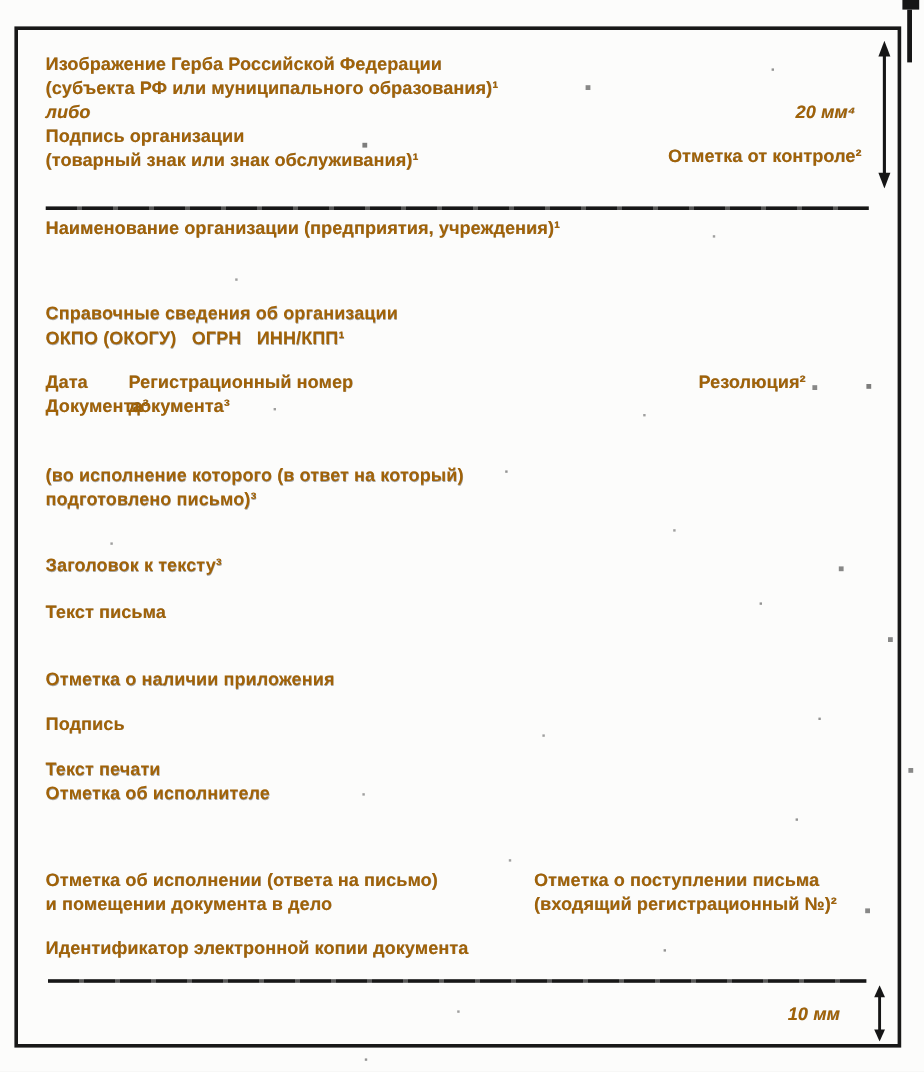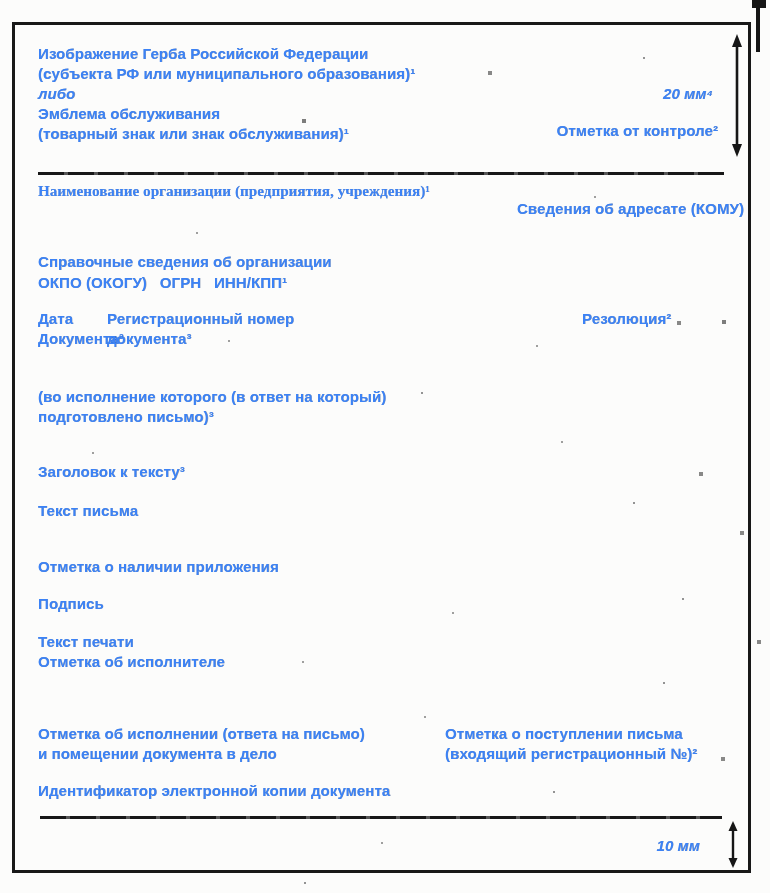--- a/index.html
+++ b/index.html
@@ -11,21 +11,21 @@
     overflow:hidden;
     font-family:"Liberation Sans","DejaVu Sans",sans-serif;
   }
   .frame{
     position:absolute;left:12px;top:22px;width:733px;height:845px;
     border:3px solid #181818;
   }
   .t{
     position:absolute;
     font-weight:bold;font-size:15px;line-height:20px;
-    color:#3b82f6;white-space:nowrap;letter-spacing:.1px;
+    color:#a16207;white-space:nowrap;letter-spacing:.1px;
     text-shadow:.3px .3px 0 rgba(0,0,0,.35);
   }
   .it{font-style:italic;}
   .pre{white-space:pre;}
   .rule{
     position:absolute;height:3px;
     background:repeating-linear-gradient(90deg,#171717 0 26px,rgba(23,23,23,.72) 26px 30px);
   }
   .arrow{position:absolute;}
   .speckles{
@@ -66,36 +66,35 @@
 
   <div class="speckles"></div>
   <div class="artifact" style="left:752px;top:0;width:14px;height:8px;"></div>
   <div class="artifact" style="left:756px;top:8px;width:4px;height:44px;"></div>
 
   <div class="frame"></div>
 
   <div class="t" style="left:38px;top:44px;">Изображение Герба Российской Федерации</div>
   <div class="t" style="left:38px;top:64px;">(субъекта РФ или муниципального образования)¹</div>
   <div class="t it" style="left:38px;top:84px;text-align:right;">либо</div>
-  <div class="t" style="left:38px;top:104px;">Эмблема обслуживания</div>
+  <div class="t" style="left:38px;top:104px;">Подпись организации</div>
   <div class="t" style="left:38px;top:124px;">(товарный знак или знак обслуживания)¹</div>
 
   <div class="t it" style="right:57px;top:84px;">20 мм⁴</div>
   <div class="t" style="right:52px;top:121px;">Отметка от контроле²</div>
 
   <svg class="arrow" style="left:729px;top:34px;" width="16" height="123" viewBox="0 0 16 123">
     <line x1="8" y1="9" x2="8" y2="114" stroke="#161616" stroke-width="2.6"></line>
     <polygon points="8,0 3,13 13,13" fill="#161616"></polygon>
     <polygon points="8,123 3,110 13,110" fill="#161616"></polygon>
   </svg>
 
   <div class="rule" style="left:38px;top:172px;width:686px;"></div>
 
-  <div class="t" style="left:38px;top:181px;font-family:Liberation Serif, serif;">Наименование организации (предприятия, учреждения)¹</div>
-  <div class="t" style="right:26px;top:199px;">Сведения об адресате (КОМУ)</div>
+  <div class="t" style="left:38px;top:181px;">Наименование организации (предприятия, учреждения)¹</div>
 
   <div class="t" style="left:38px;top:252px;">Справочные сведения об организации</div>
   <div class="t pre" style="left:38px;top:273px;">ОКПО (ОКОГУ)   ОГРН   ИНН/КПП¹</div>
 
   <div class="t" style="left:38px;top:309px;">Дата</div>
   <div class="t" style="left:38px;top:329px;">Документа³</div>
   <div class="t" style="left:107px;top:309px;">Регистрационный номер</div>
   <div class="t" style="left:107px;top:329px;">документа³</div>
   <div class="t" style="left:582px;top:309px;">Резолюция²</div>
 

